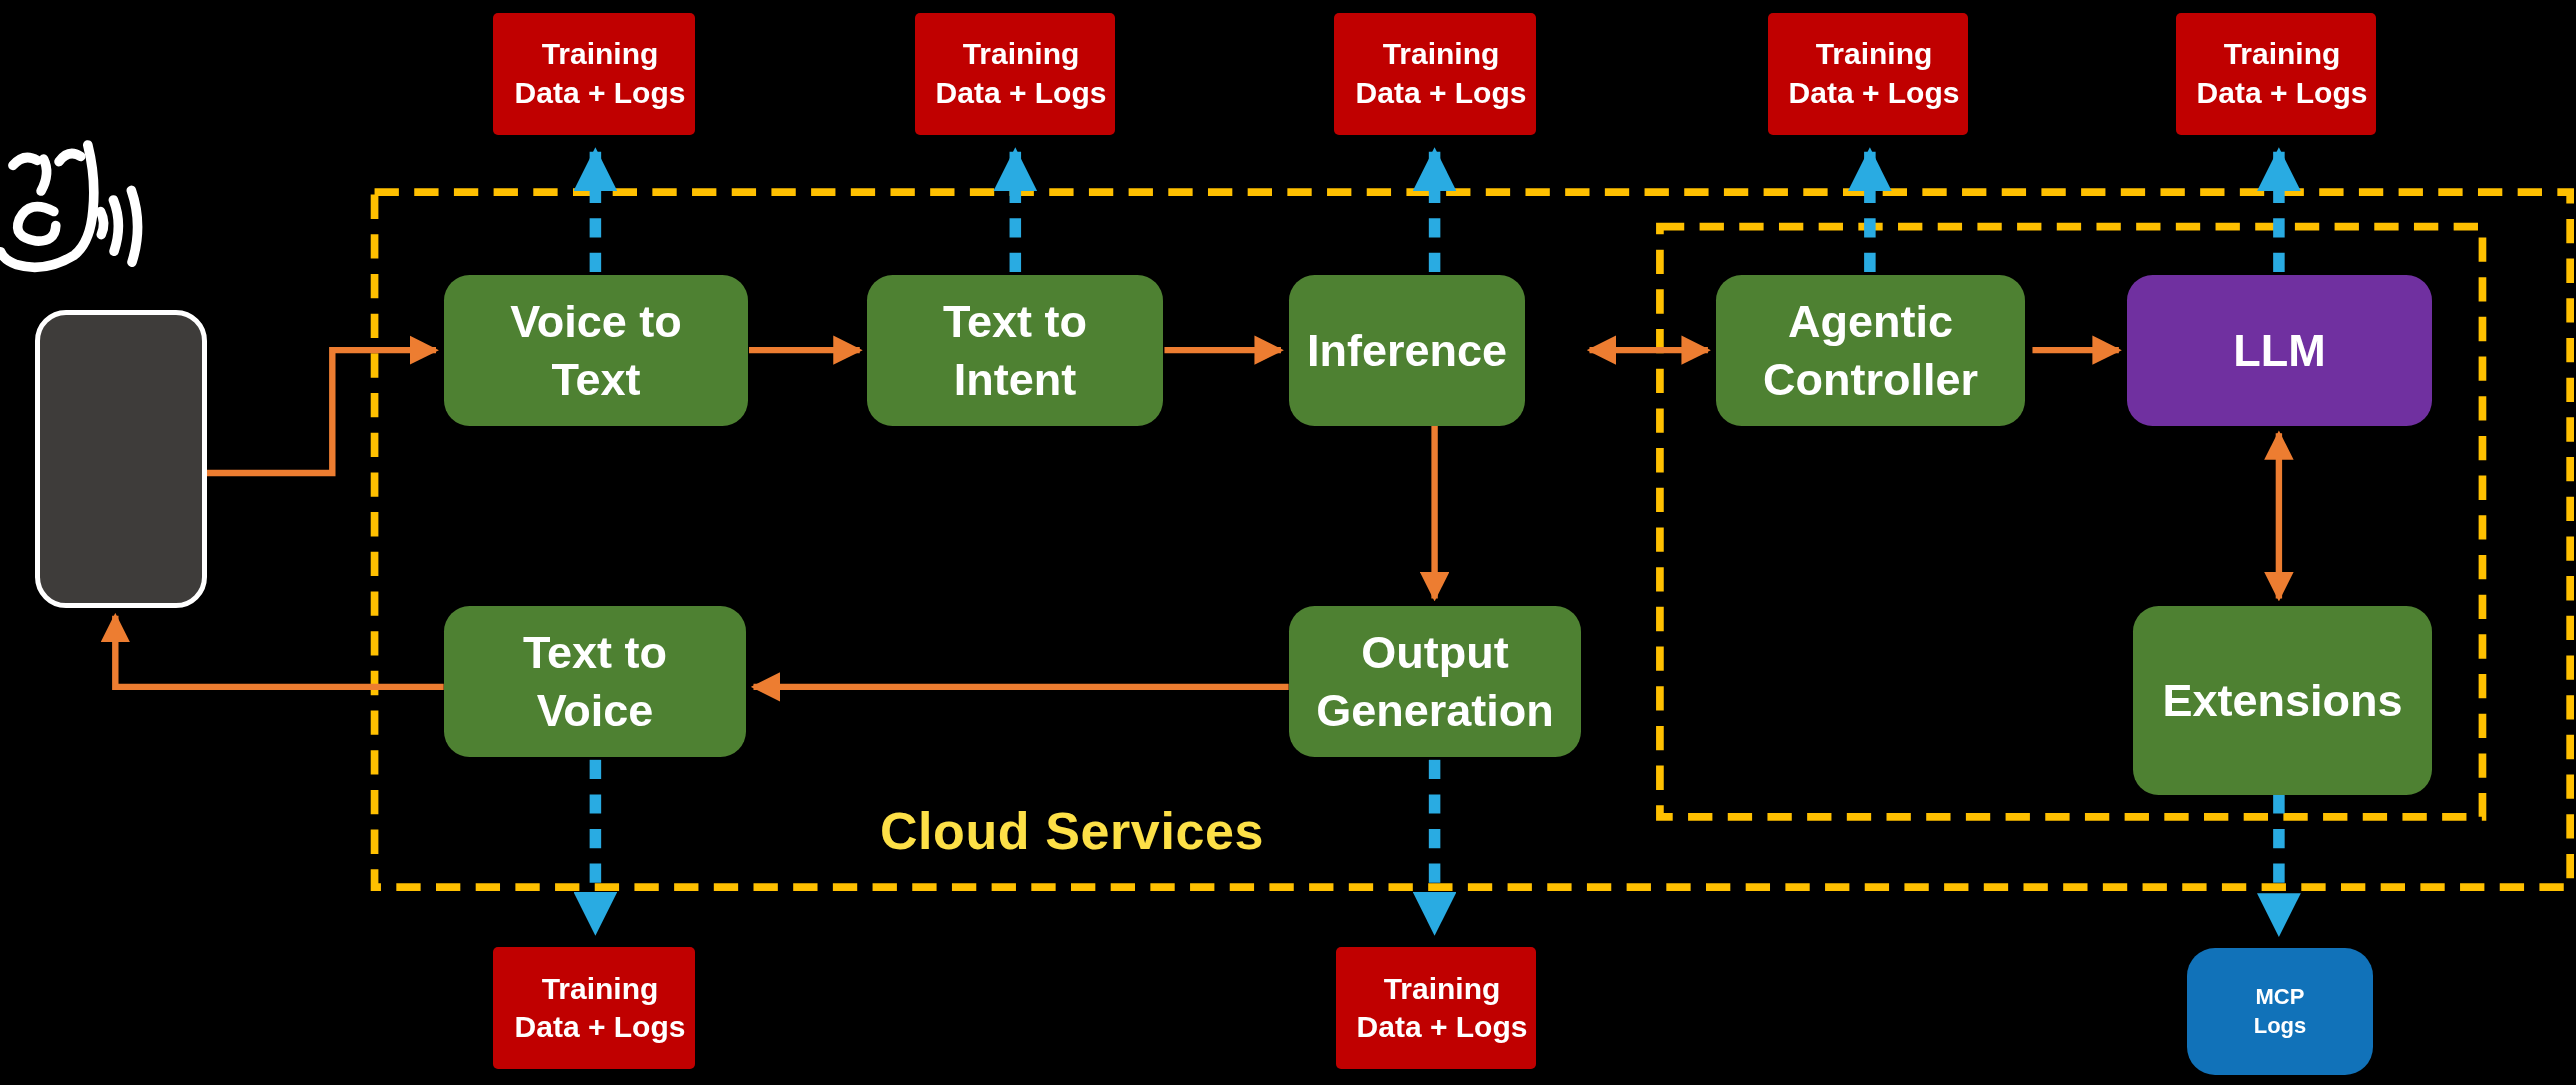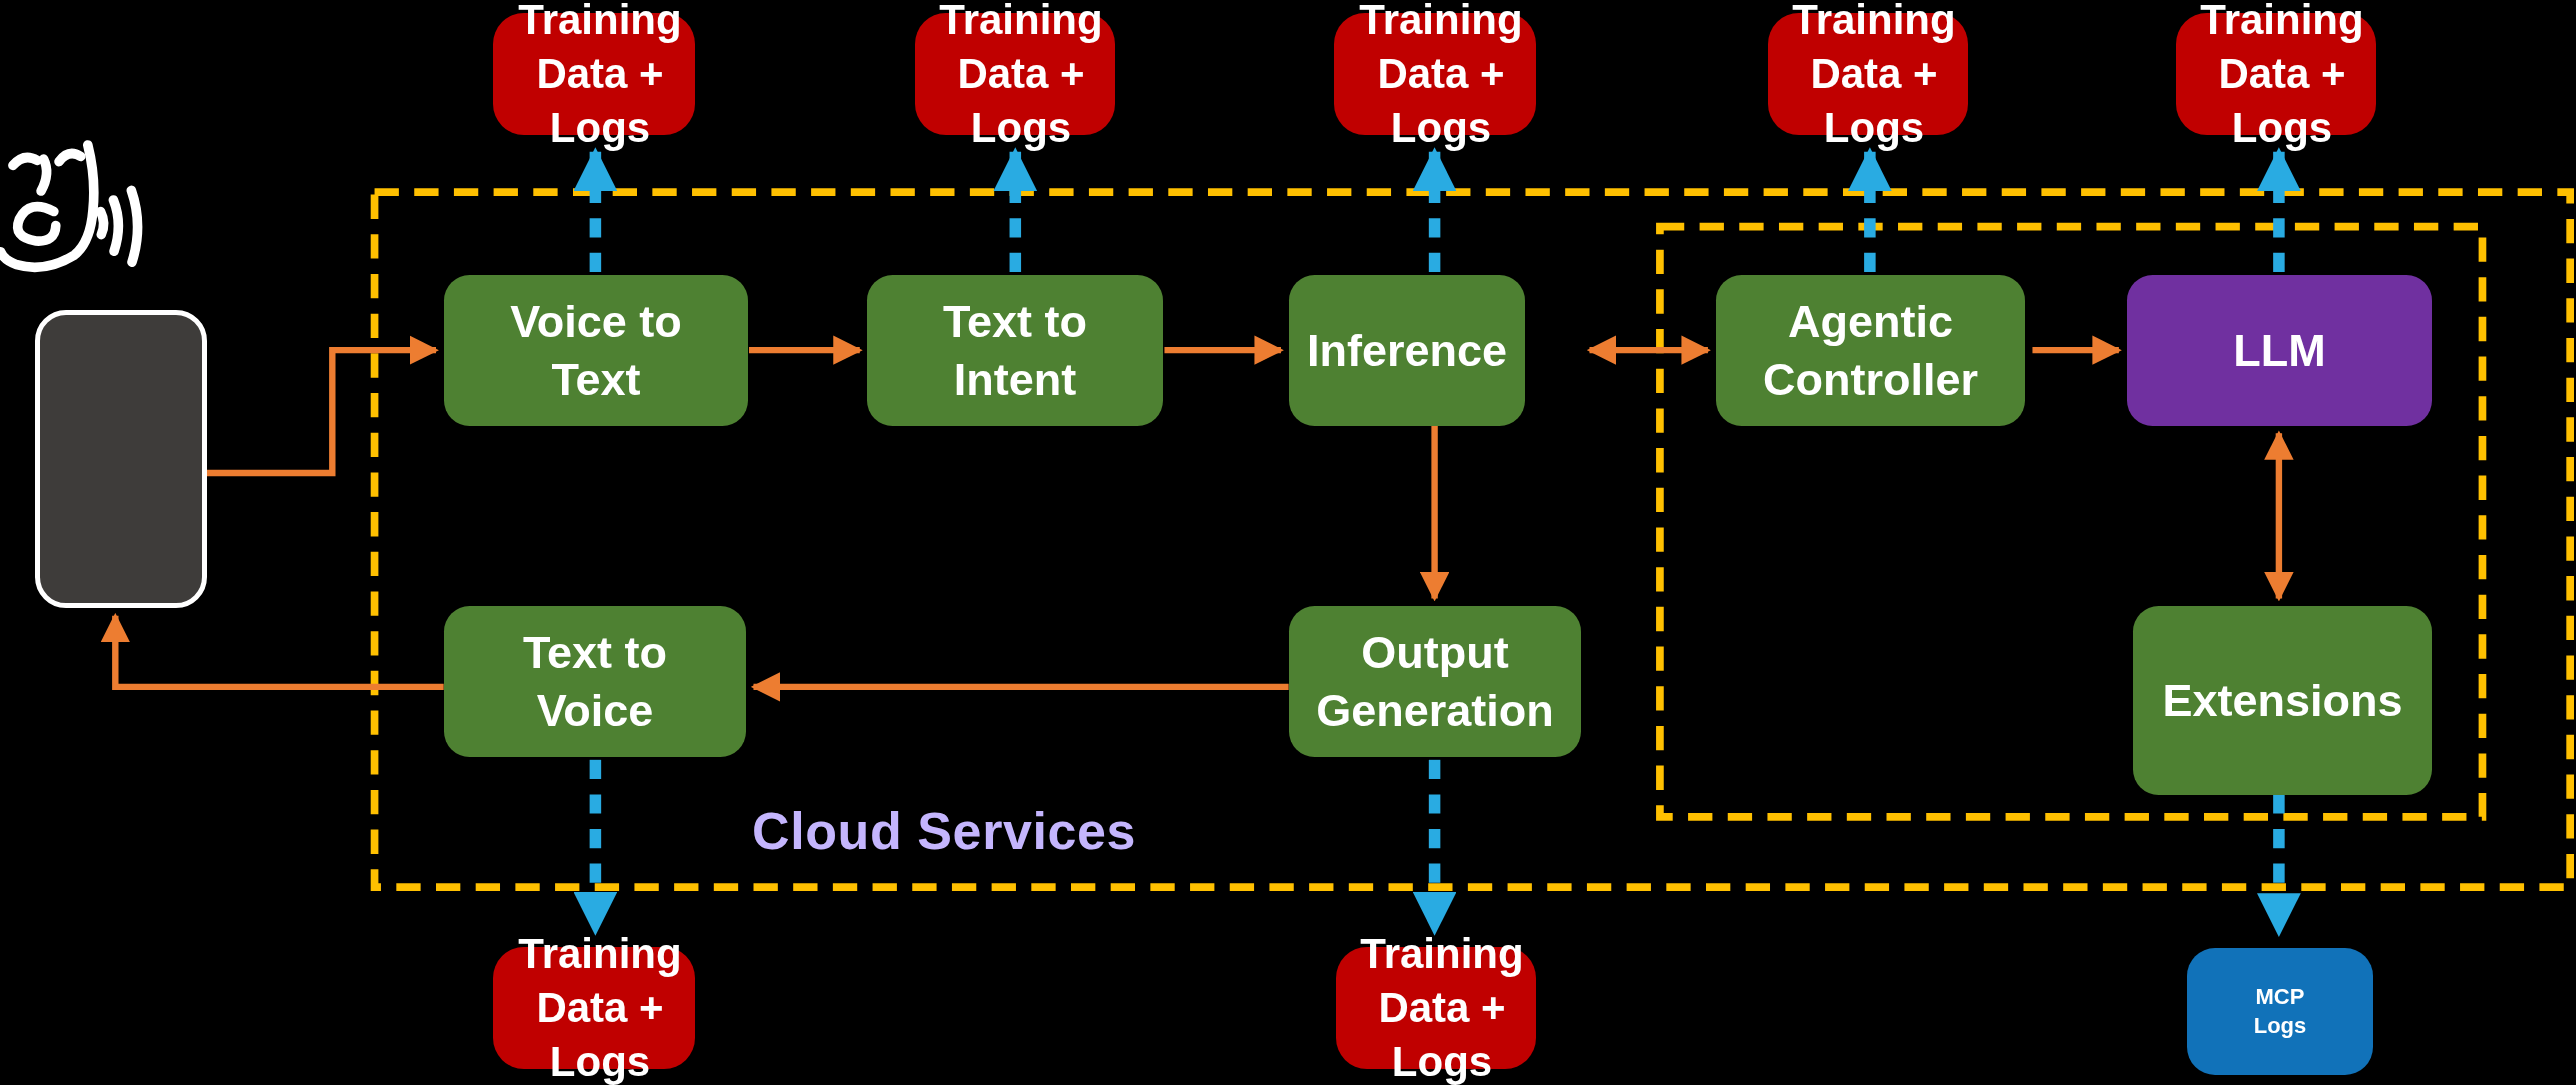--- a/index.html
+++ b/index.html
@@ -15,33 +15,33 @@
     display:flex;align-items:center;justify-content:center;
     text-align:center;
     color:#fff;font-weight:bold;
     white-space:pre-line;
     border-radius:25.6px;
     line-height:1.28;
     box-sizing:border-box;
   }
   .node.green{background:var(--green);font-size:45px;}
   .node.purple{background:var(--purple);font-size:45px;}
-  .node.red{background:var(--red);font-size:42px;border-radius:31px;padding-left:12px;}
+  .node.red{background:var(--red);font-size:30px;border-radius:5px;padding-left:12px;}
   .node.blue{background:var(--blue);font-size:22px;border-radius:28px;}
   .device{
     position:absolute;
     background:var(--devicegray);
     border:5.8px solid #fff;
     border-radius:31px;
     box-sizing:border-box;
   }
   .group-label{
     position:absolute;
-    color:#c4b5fd;font-weight:bold;font-size:52px;
-    text-align:left;
+    color:#fde047;font-weight:bold;font-size:52px;
+    text-align:right;
     letter-spacing:0.6px;
   }
   svg.layer{position:absolute;left:0;top:0;}
   .gold-dash{fill:none;stroke:var(--gold);stroke-width:12;stroke-dasharray:38 24;}
   .orange-line{fill:none;stroke:var(--orange);stroke-width:10;}
   .blue-dots{fill:none;stroke:var(--lightblue);stroke-width:18;stroke-dasharray:30 24;}
   .face-stroke{fill:none;stroke:#fff;stroke-width:15;stroke-linecap:round;}
   .m-orange{fill:var(--orange);}
   .m-blue{fill:var(--lightblue);}
 </style>

